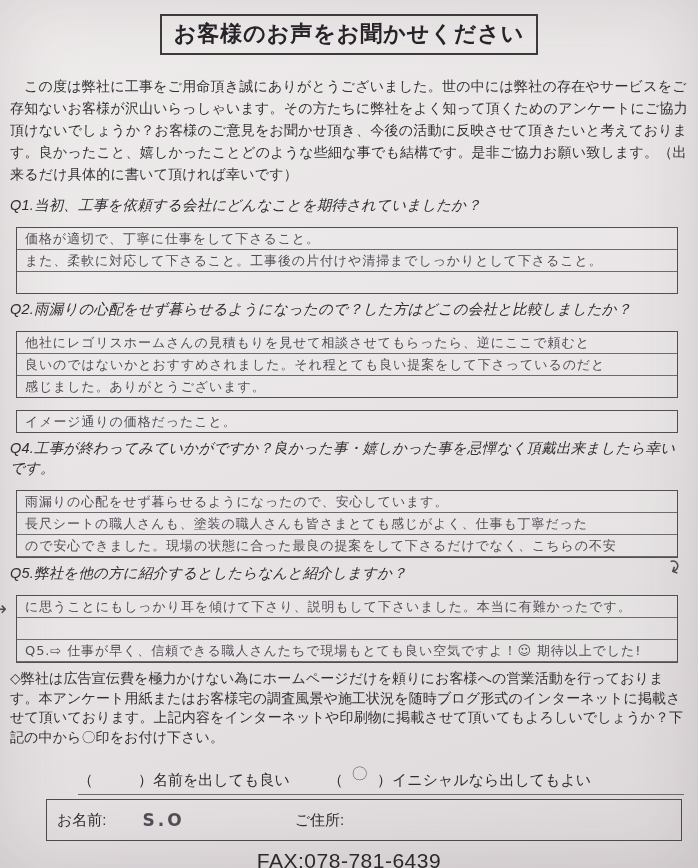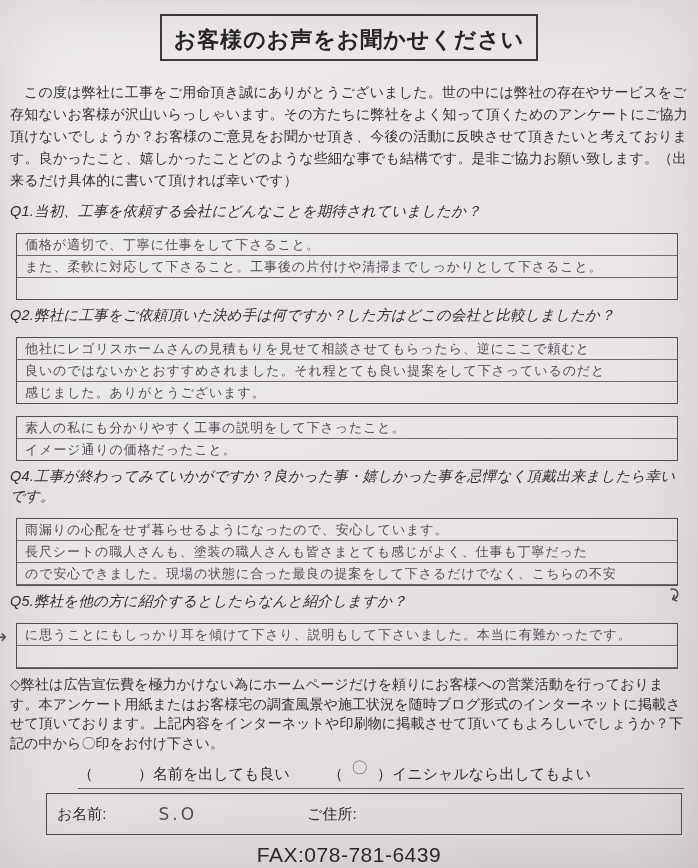--- a/index.html
+++ b/index.html
@@ -9,21 +9,21 @@
     color:#2d2b2e;
     background:linear-gradient(155deg,#efecec 0%,#e9e5e6 35%,#e5e1e2 65%,#dcd7d9 100%);
   }
   .page{
     position:relative;box-sizing:border-box;width:698px;height:868px;
     padding:12px 8px 0 8px;
     box-shadow:inset 0 0 70px rgba(70,60,64,0.14);
   }
   .title-box{
     width:-moz-fit-content;width:fit-content;margin:2px auto 20px auto;
-    border:2px solid #3c3a3c;padding:9px 12px 4px 12px;
+    border:2px solid #3c3a3c;padding:3px 12px 4px 12px;
     font-size:22px;font-weight:bold;letter-spacing:1px;color:#262428;
   }
   .intro{
     font-size:14px;line-height:22px;letter-spacing:0.2px;
     text-indent:1em;margin:0 2px 10px 2px;color:#333134;
   }
   .q-block{margin:0 6px 5px 2px;}
   .q-label{font-size:14.5px;line-height:20px;margin:4px 0 3px 0;letter-spacing:0.2px;color:#2f2d30;font-style:italic;}
   .answer-box{position:relative;border:1.5px solid #514e51;margin:12px 6px 2px 6px;background:rgba(255,255,255,0.12);}
   .answer-row{height:21px;line-height:21px;border-bottom:1px solid #6e6a6c;padding:0 8px;}
@@ -33,34 +33,34 @@
     white-space:nowrap;overflow:hidden;
     font-family:"DejaVu Sans","Liberation Sans",sans-serif;
   }
   .hw-big{font-size:17px;letter-spacing:3px;}
   .arrow-glyph{
     position:absolute;font-size:19px;color:#4f4b53;line-height:1;
     font-family:"DejaVu Sans",sans-serif;
   }
   .q4-arrow{right:-4px;bottom:-20px;transform:rotate(65deg);}
   .q5-arrow{left:-26px;top:3px;}
-  .footer-note{font-size:14px;line-height:19.5px;letter-spacing:0.1px;margin:6px 2px 4px 2px;color:#333134;}
+  .footer-note{font-size:14px;line-height:19.5px;letter-spacing:0.1px;margin:6px 2px 16px 2px;color:#333134;}
   .consent-row{
     margin:0 6px 0 70px;font-size:15px;line-height:22px;
     border-bottom:1px solid #6e6a6c;padding-bottom:3px;color:#2f2d30;
   }
   .consent-option{margin-right:34px;}
   .consent-mark{display:inline-block;width:34px;text-align:center;font-size:16px;color:#514d55;}
   .name-box{
     display:flex;align-items:center;
     border:1.5px solid #4c494c;height:40px;
     margin:4px 8px 6px 38px;font-size:15px;color:#2f2d30;
   }
   .name-box .lbl{margin-left:10px;}
-  .name-box .name-val{margin-left:52px;}
+  .name-box .name-val{margin-left:36px;font-weight:bold;}
   .name-box .addr-lbl{margin-left:110px;}
   .fax{
     text-align:center;font-size:21px;letter-spacing:0.5px;
     margin-top:8px;color:#2b292c;
   }
 </style>
 </head>
 <body>
 
 <div class="page">
@@ -72,50 +72,50 @@
   <div class="q-block">
     <div class="q-label">Q1.当初、工事を依頼する会社にどんなことを期待されていましたか？</div>
     <div class="answer-box">
       <div class="answer-row hw">価格が適切で、丁寧に仕事をして下さること。</div>
       <div class="answer-row hw">また、柔軟に対応して下さること。工事後の片付けや清掃までしっかりとして下さること。</div>
       <div class="answer-row hw"></div>
     </div>
   </div>
 
   <div class="q-block">
-    <div class="q-label">Q2.弊社に工事をご依頼頂いた決め手は何ですか？した方はどこの会社と比較しましたか？</div>
+    <div class="q-label">Q2.雨漏りの心配をせず暮らせるようになったので？した方はどこの会社と比較しましたか？</div>
     <div class="answer-box">
       <div class="answer-row hw">他社にレゴリスホームさんの見積もりを見せて相談させてもらったら、逆にここで頼むと</div>
       <div class="answer-row hw">良いのではないかとおすすめされました。それ程とても良い提案をして下さっているのだと</div>
       <div class="answer-row hw">感じました。ありがとうございます。</div>
     </div>
   </div>
 
   <div class="q-block">
     <div class="answer-box">
-      <div class="answer-row hw">素人の私にも分かりやすく工事の説明をして下さったこと。</div>
       <div class="answer-row hw">イメージ通りの価格だったこと。</div>
     </div>
   </div>
 
   <div class="q-block">
     <div class="q-label">Q4.工事が終わってみていかがですか？良かった事・嬉しかった事を忌憚なく頂戴出来ましたら幸いです。</div>
     <div class="answer-box">
       <div class="answer-row hw">雨漏りの心配をせず暮らせるようになったので、安心しています。</div>
       <div class="answer-row hw">長尺シートの職人さんも、塗装の職人さんも皆さまとても感じがよく、仕事も丁寧だった</div>
       <div class="answer-row hw">ので安心できました。現場の状態に合った最良の提案をして下さるだけでなく、こちらの不安</div>
       <span class="arrow-glyph q4-arrow">↷</span>
     </div>
   </div>
 
   <div class="q-block">
     <div class="q-label">Q5.弊社を他の方に紹介するとしたらなんと紹介しますか？</div>
     <div class="answer-box">
       <div class="answer-row hw">に思うことにもしっかり耳を傾けて下さり、説明もして下さいました。本当に有難かったです。</div>
       <div class="answer-row hw"></div>
+      <div class="answer-row hw">Q5.⇨ 仕事が早く、信頼できる職人さんたちで現場もとても良い空気ですよ！☺ 期待以上でした!</div>
       <span class="arrow-glyph q5-arrow">↪</span>
     </div>
   </div>
 
   <div class="footer-note">◇弊社は広告宣伝費を極力かけない為にホームページだけを頼りにお客様への営業活動を行っております。本アンケート用紙またはお客様宅の調査風景や施工状況を随時ブログ形式のインターネットに掲載させて頂いております。上記内容をインターネットや印刷物に掲載させて頂いてもよろしいでしょうか？下記の中から〇印をお付け下さい。</div>
 
   <div class="consent-row">
     <span class="consent-option"><span>（　　　）</span><span>名前を出しても良い</span></span>
     <span class="consent-option"><span>（</span><span class="consent-mark hw">〇</span><span>）</span><span>イニシャルなら出してもよい</span></span>
   </div>

